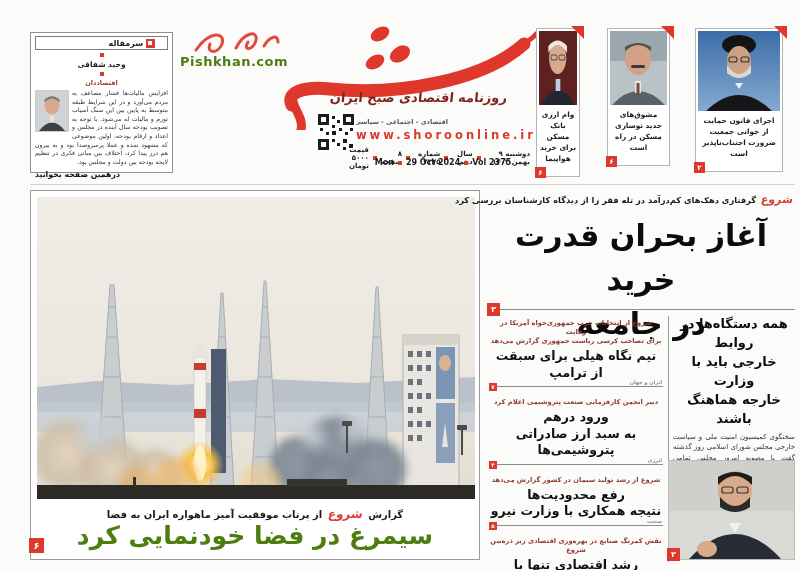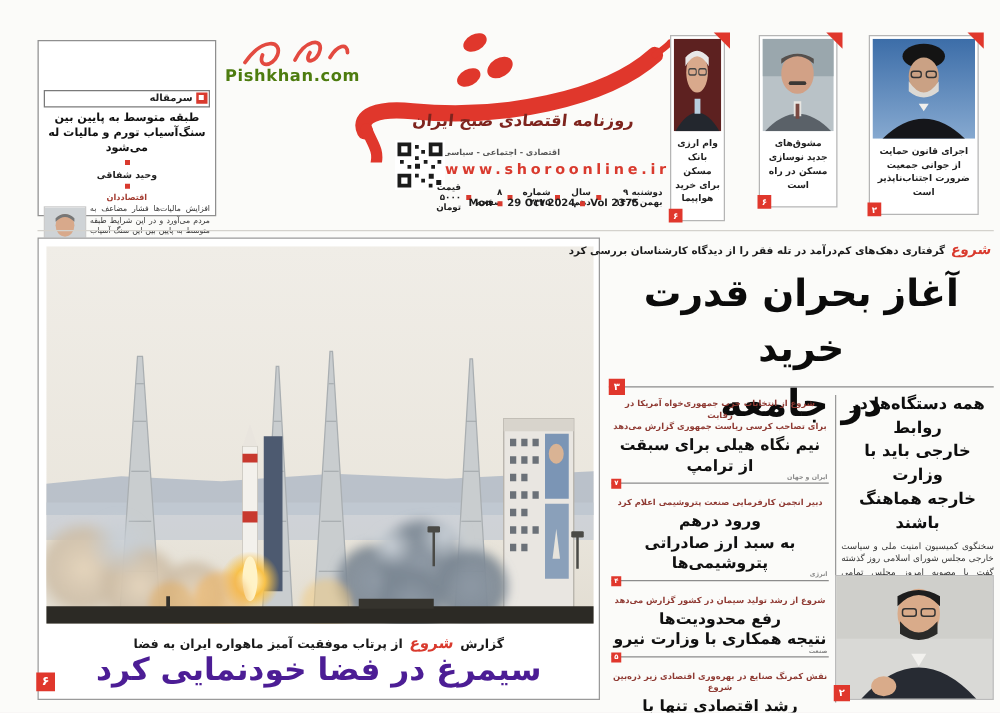--- a/index.html
+++ b/index.html
@@ -2,21 +2,21 @@
 <html lang="fa"><head>
 <meta charset="utf-8">
 <style>
   html,body{margin:0;padding:0;background:#f5f4f1;width:800px;height:570px;overflow:hidden;}
   *{box-sizing:border-box;font-family:"DejaVu Sans",sans-serif;}
   #page{position:relative;width:800px;height:570px;background:#fbfbf9;direction:rtl;}
   .abs{position:absolute;}
   .rtl{direction:rtl;}
   
   #editorial{left:30px;top:32px;width:143px;height:141px;border:1px solid #8f8f8f;background:#fff;padding:3px 4px;}
-  .ed-head{border:1px solid #7a7a7a;height:14px;display:flex;gap:3px;padding:1px 1px;margin-top:36px;}
+  .ed-head{border:1px solid #7a7a7a;height:14px;display:flex;align-items:center;gap:3px;padding:1px 12px;}
   .ed-ico{width:9px;height:9px;background:#d93a2e;position:relative;flex:0 0 auto;}
   .ed-ico:after{content:"";position:absolute;left:2px;top:2px;width:4px;height:4px;background:#fff;}
   .ed-head span{font-size:8px;font-weight:bold;color:#222;}
   .ed-title{font-size:9px;line-height:12px;font-weight:bold;color:#111;text-align:center;margin-top:3px;}
   .ed-auth{display:flex;align-items:center;gap:3px;margin-top:3px;font-size:7.5px;font-weight:bold;color:#222;flex-direction:column;}
   .sqb{display:inline-block;width:4px;height:4px;background:#d93a2e;flex:0 0 auto;}
   .ed-role{font-size:6.5px;color:#a33b30;font-weight:bold;}
   .ed-flow{margin-top:2px;}
   .ed-photo{float:left;width:34px;height:42px;margin:1px 3px 1px 0;border:1px solid #ccc;}
   .ed-body{font-size:6.2px;line-height:8.6px;color:#333;text-align:justify;}
@@ -39,21 +39,21 @@
   .tphoto{width:100%;display:block;}
   .tcap{font-size:7.3px;line-height:11px;font-weight:bold;color:#1d1d1d;text-align:center;padding:4px 1px 10px;}
   .numsq{position:absolute;background:#e0372c;color:#fff;font-weight:bold;display:flex;align-items:center;justify-content:center;}
   .tnum{left:-2px;bottom:-2px;width:11px;height:11px;font-size:7px;}
   
   #top-rule{left:30px;top:184px;width:765px;height:0;border-top:1px solid #d4d2cd;}
   
   #rocket-box{left:30px;top:190px;width:450px;height:370px;border:1px solid #9a9a9a;background:#fff;}
   #rocket-photo{position:absolute;left:6px;top:6px;width:438px;height:302px;}
   #rocket-kicker{position:absolute;left:0;top:316px;width:100%;text-align:center;font-size:10px;font-weight:bold;color:#1a1a1a;}
-  #rocket-title{position:absolute;left:0;top:330px;width:100%;text-align:center;font-size:25px;font-weight:800;color:#4c1d95;}
+  #rocket-title{position:absolute;left:0;top:330px;width:100%;text-align:center;font-size:25px;font-weight:800;color:#4d7c0f;}
   #rocket-num{left:-2px;bottom:6px;width:15px;height:15px;font-size:10px;}
   .logoword{color:#d93a2e;font-weight:bold;transform:skewX(-8deg);display:inline-block;padding:0 2px;}
   
   #main-head{left:487px;top:193px;width:308px;text-align:center;}
   #main-kicker{font-size:8.3px;font-weight:bold;color:#1a1a1a;white-space:nowrap;}
   #main-title{font-size:30px;line-height:44px;font-weight:800;color:#0b0b0b;margin-top:8px;}
   #main-title span{display:block;}
   #main-rule{left:487px;top:309px;width:308px;border-top:1px solid #8c8c8c;}
   #main-num{left:487px;top:303px;width:13px;height:13px;font-size:8px;}
   
@@ -76,21 +76,20 @@
 </head>
 <body>
 
 <div id="page">
 
   <div id="editorial" class="abs">
     <div class="ed-head">
       <span class="ed-ico"></span>
       <span>سرمقاله</span>
     </div>
-    <div class="ed-title">طبقه متوسط به پایین بین سنگ‌آسیاب تورم و مالیات له می‌شود</div>
     <div class="ed-auth">
       <span class="sqb"></span>
       <span>وحید شفاقی</span>
     </div>
     <div class="ed-auth">
       <span class="sqb"></span>
       <span class="ed-role">اقتصاددان</span>
     </div>
     <div class="ed-flow">
       <svg class="ed-photo" viewBox="0 0 34 42" preserveAspectRatio="none">

